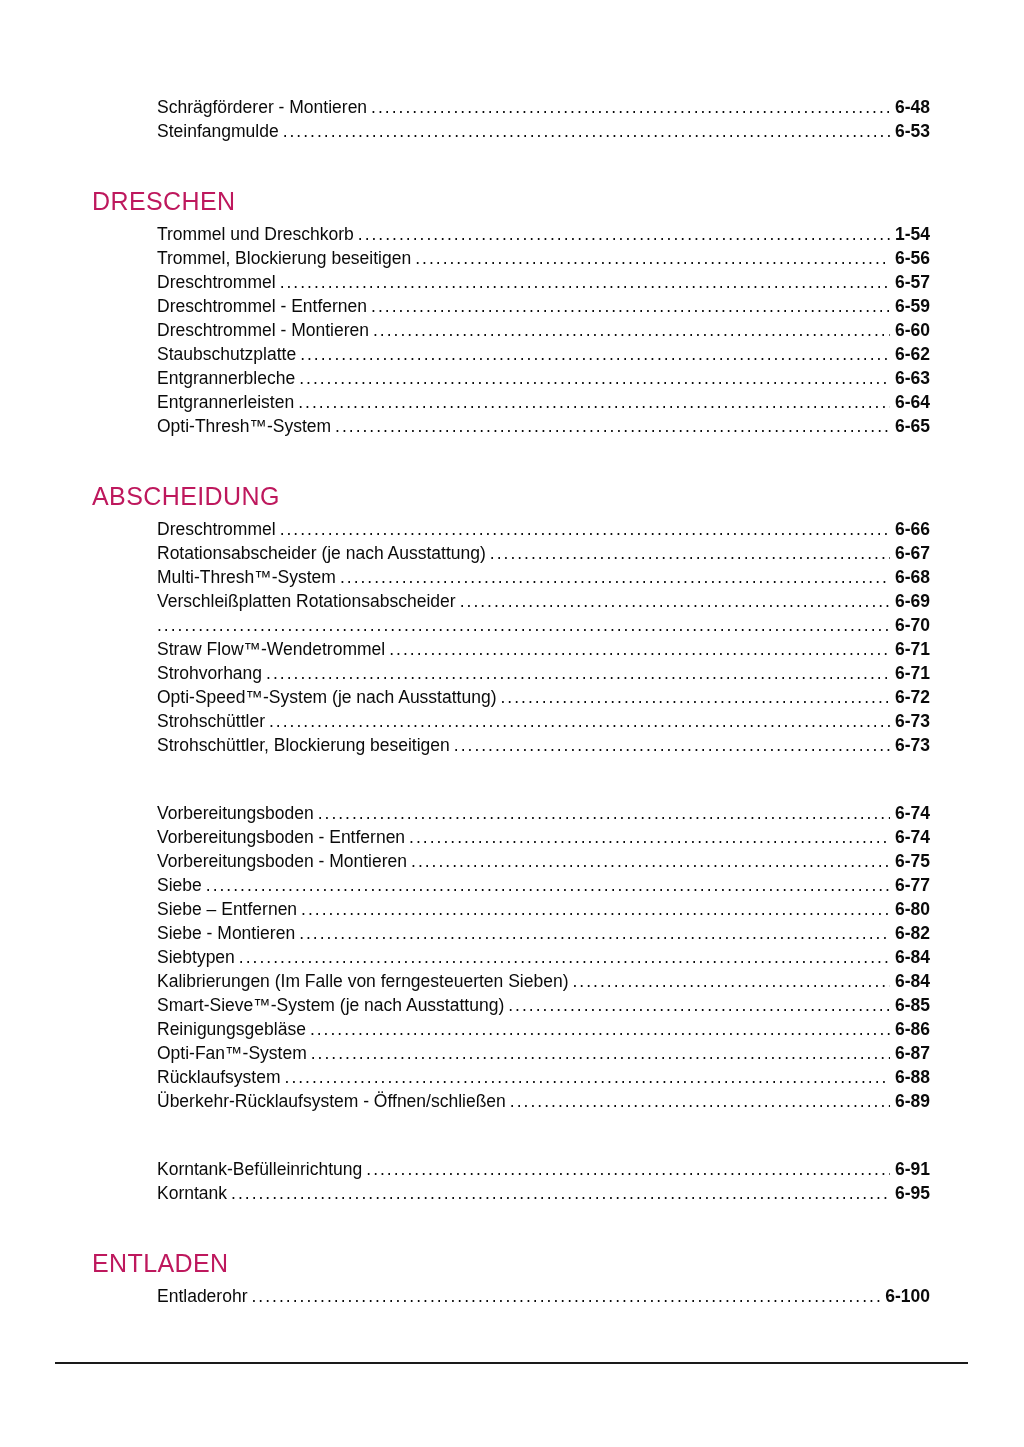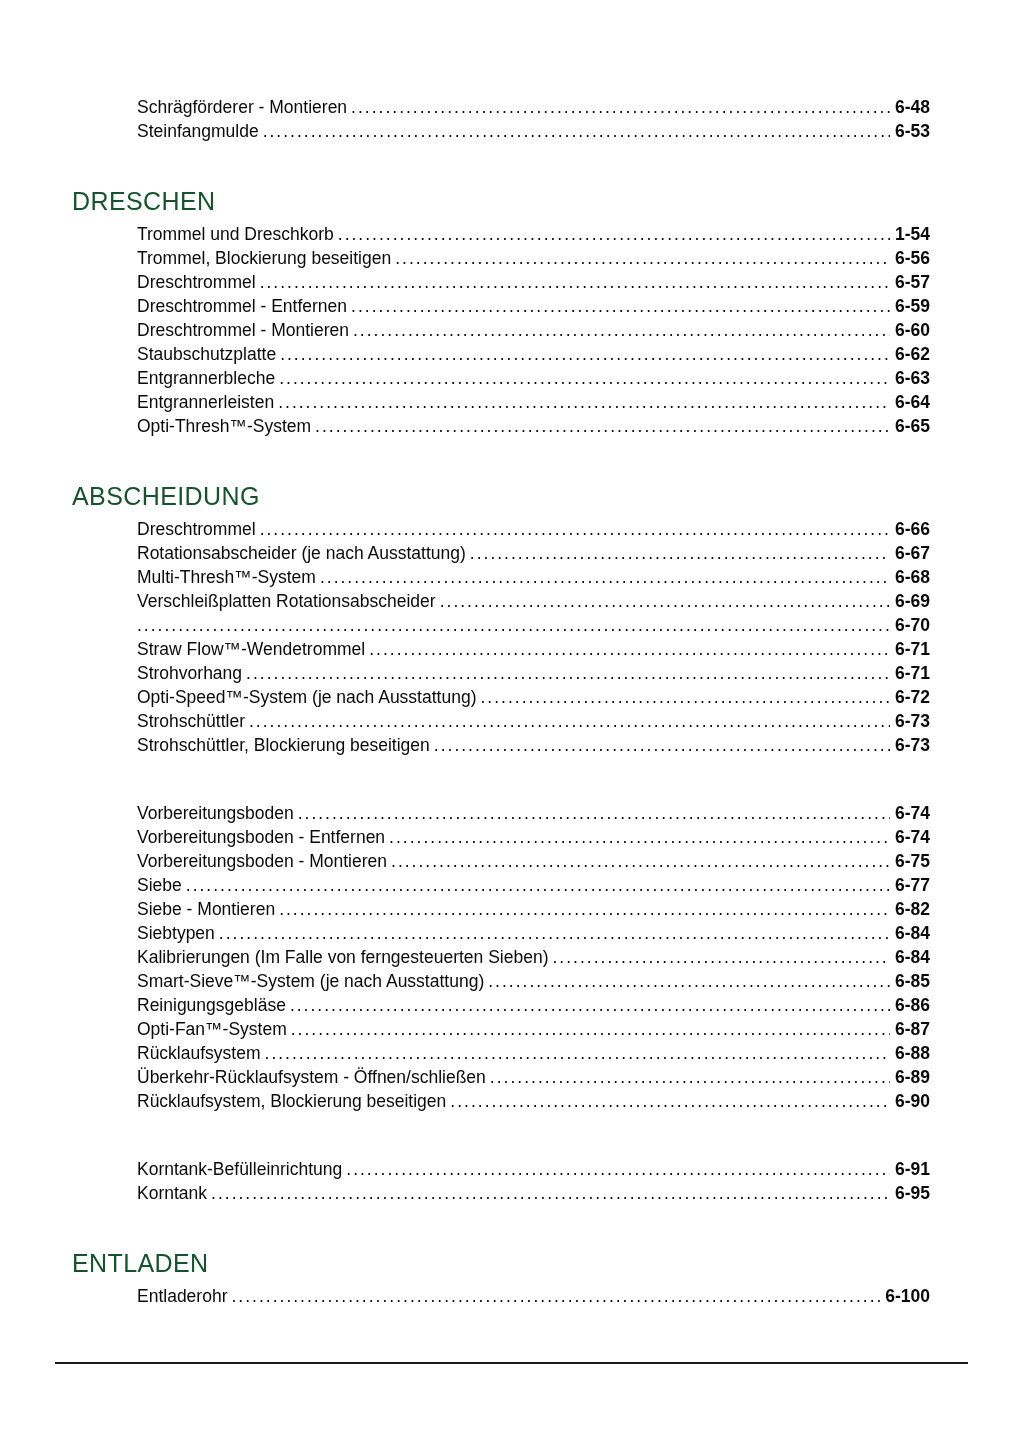--- a/index.html
+++ b/index.html
@@ -9,29 +9,29 @@
     height: 1447px;
     background: #ffffff;
     font-family: "Liberation Sans", sans-serif;
     color: #0a0a0a;
     position: relative;
     overflow: hidden;
   }
   .page {
     position: absolute;
     inset: 0;
-    padding: 95px 94px 0 72px;
+    padding: 95px 94px 0 92px;
   }
   .section { margin: 0 0 44px 0; }
   .section-title {
     font-size: 25px;
     font-weight: 400;
     letter-spacing: 0.4px;
     margin: 0 0 6px 0;
-    color: #14532d;
+    color: #be185d;
   }
   .entries { margin-left: 65px; }
   .toc-entry {
     display: flex;
     align-items: baseline;
     font-size: 17.5px;
     line-height: 24px;
   }
   .label { white-space: nowrap; padding-right: 4px; }
   .dots {
@@ -193,20 +193,25 @@
     <span class="label">Vorbereitungsboden - Montieren</span>
     <span class="dots"></span>
     <span class="pageno">6-75</span>
   </div>
           <div class="toc-entry">
     <span class="label">Siebe</span>
     <span class="dots"></span>
     <span class="pageno">6-77</span>
   </div>
           <div class="toc-entry">
+    <span class="label">Siebe – Entfernen</span>
+    <span class="dots"></span>
+    <span class="pageno">6-80</span>
+  </div>
+          <div class="toc-entry">
     <span class="label">Siebe - Montieren</span>
     <span class="dots"></span>
     <span class="pageno">6-82</span>
   </div>
           <div class="toc-entry">
     <span class="label">Siebtypen</span>
     <span class="dots"></span>
     <span class="pageno">6-84</span>
   </div>
           <div class="toc-entry">
@@ -231,25 +236,20 @@
   </div>
           <div class="toc-entry">
     <span class="label">Rücklaufsystem</span>
     <span class="dots"></span>
     <span class="pageno">6-88</span>
   </div>
           <div class="toc-entry">
     <span class="label">Überkehr-Rücklaufsystem - Öffnen/schließen</span>
     <span class="dots"></span>
     <span class="pageno">6-89</span>
-  </div>
-          <div class="toc-entry">
-    <span class="label">Rücklaufsystem, Blockierung beseitigen</span>
-    <span class="dots"></span>
-    <span class="pageno">6-90</span>
   </div>
         </div>
   </section>
       <section class="section">
     <div class="entries">
           <div class="toc-entry">
     <span class="label">Korntank-Befülleinrichtung</span>
     <span class="dots"></span>
     <span class="pageno">6-91</span>
   </div>

